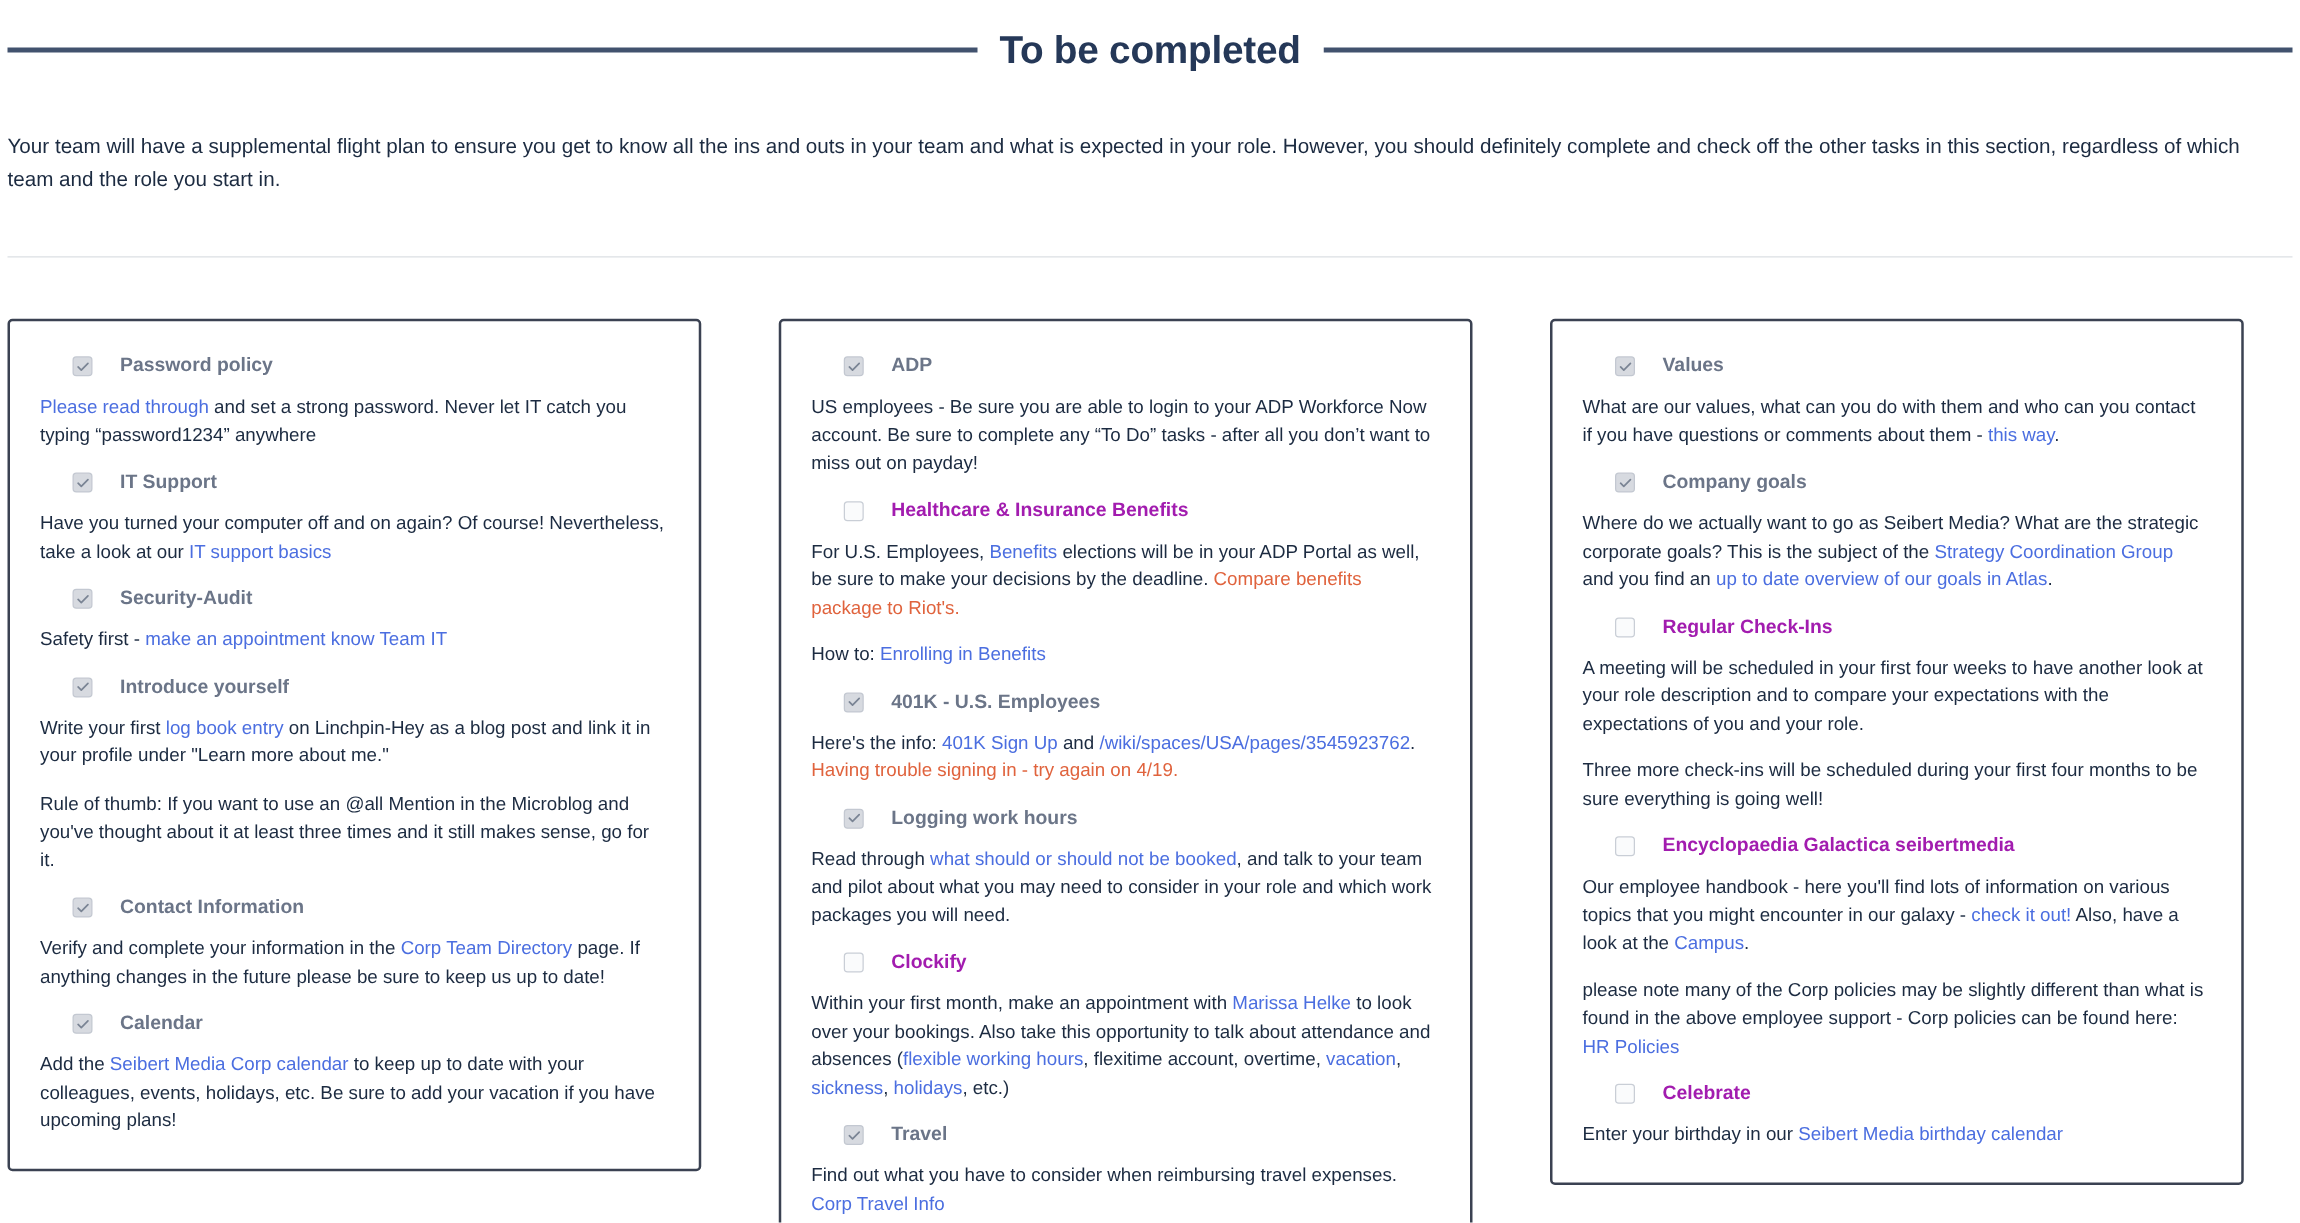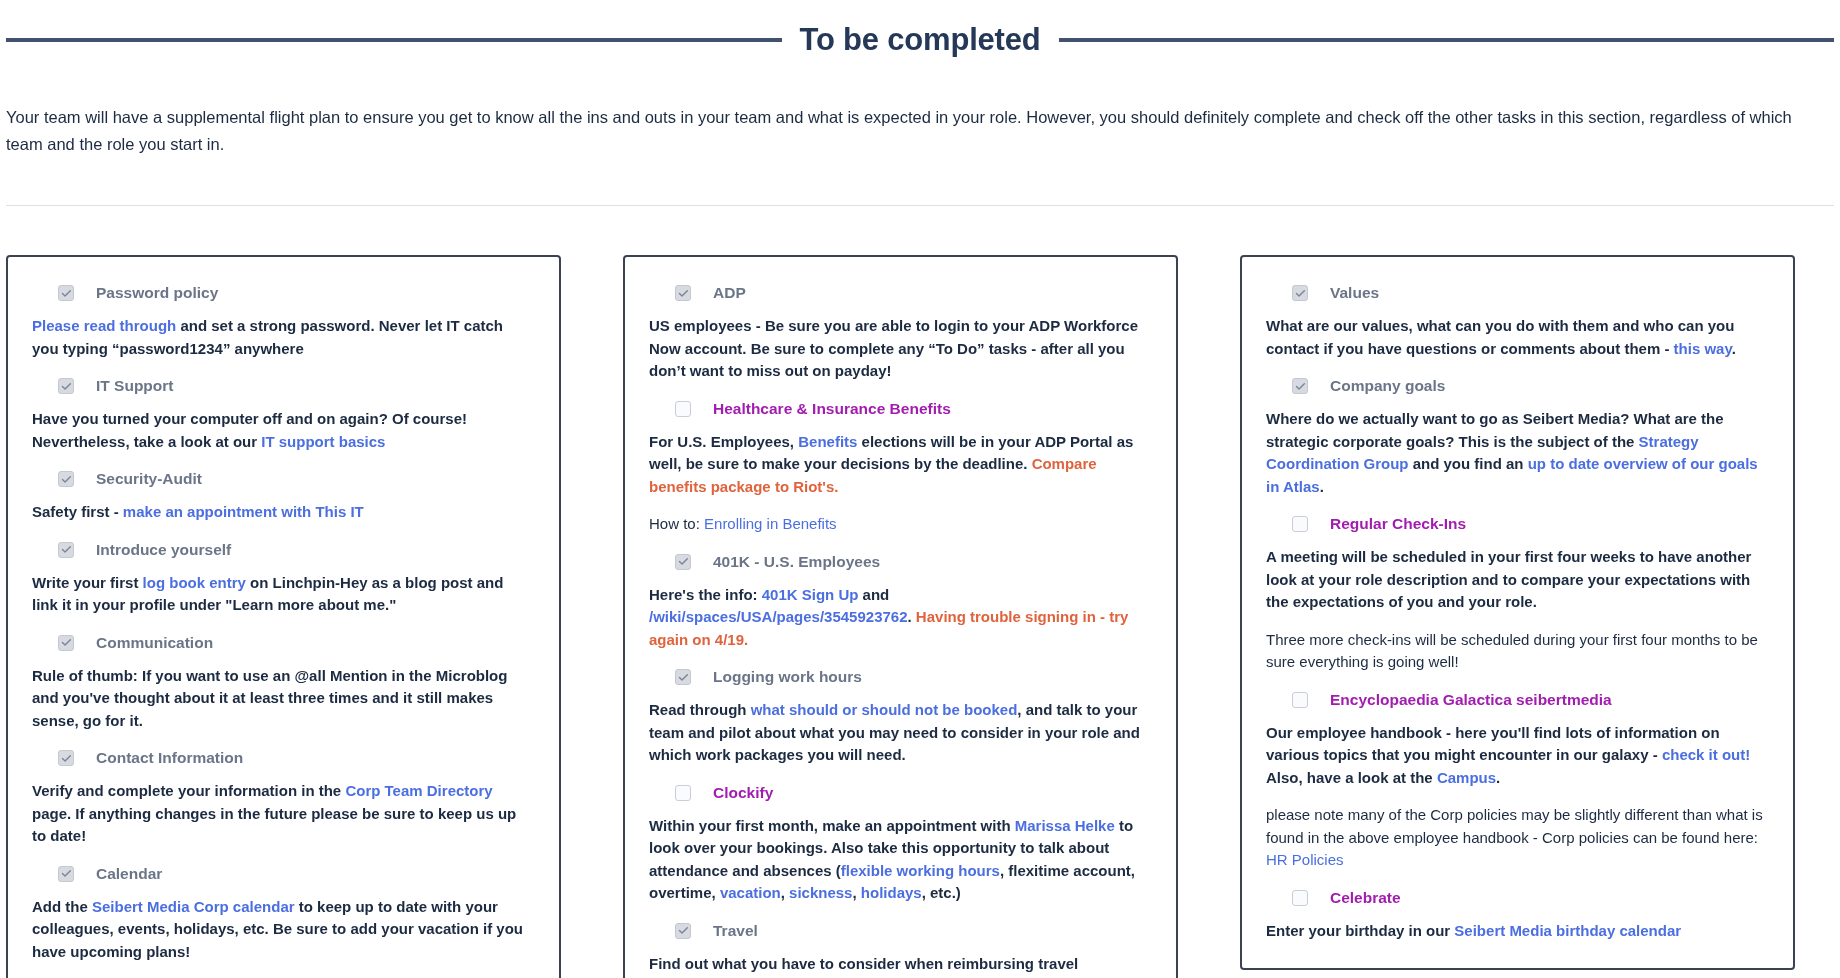--- a/index.html
+++ b/index.html
@@ -125,21 +125,20 @@
     font-size: 15px;
     line-height: 22.5px;
     color: #1c2b41;
     margin: 0 0 0 0;
   }
   .task-body + .task-body {
     margin-top: 15px;
   }
   .task-block .task-body:first-of-type {
     margin-top: 0;
-    font-weight: bold;
   }
 
   a.lnk {
     color: #4b6ee0;
     text-decoration: none;
     cursor: pointer;
   }
   a.lnk.warn {
     color: #e0633d;
   }
@@ -185,42 +184,34 @@
         </div>
         <div class="task-block">
           <div class="task-head">
             <span class="checkbox checked">
               <svg width="11" height="11" viewBox="0 0 12 12" aria-hidden="true">
                 <path d="M1.6 6.1 L4.4 8.8 L10.2 2.9" fill="none" stroke="#7a8494" stroke-width="1.5" stroke-linecap="round" stroke-linejoin="round"></path>
               </svg>
             </span>
             <span class="task-title done">Security-Audit</span>
           </div>
-          <p class="task-body"><span>Safety first - </span><a class="lnk" href="#">make an appointment with This IT</a></p>
+          <p class="task-body"><span>Safety first - </span><a class="lnk" href="#">make an appointment know Team IT</a></p>
         </div>
         <div class="task-block">
           <div class="task-head">
             <span class="checkbox checked">
               <svg width="11" height="11" viewBox="0 0 12 12" aria-hidden="true">
                 <path d="M1.6 6.1 L4.4 8.8 L10.2 2.9" fill="none" stroke="#7a8494" stroke-width="1.5" stroke-linecap="round" stroke-linejoin="round"></path>
               </svg>
             </span>
             <span class="task-title done">Introduce yourself</span>
           </div>
           <p class="task-body"><span>Write your first </span><a class="lnk" href="#">log book entry</a><span> on Linchpin-Hey as a blog post and link it in your profile under "Learn more about me."</span></p>
         </div>
         <div class="task-block">
-          <div class="task-head">
-            <span class="checkbox checked">
-              <svg width="11" height="11" viewBox="0 0 12 12" aria-hidden="true">
-                <path d="M1.6 6.1 L4.4 8.8 L10.2 2.9" fill="none" stroke="#7a8494" stroke-width="1.5" stroke-linecap="round" stroke-linejoin="round"></path>
-              </svg>
-            </span>
-            <span class="task-title done">Communication</span>
-          </div>
           <p class="task-body"><span>Rule of thumb: If you want to use an @all Mention in the Microblog and you've thought about it at least three times and it still makes sense, go for it.</span></p>
         </div>
         <div class="task-block">
           <div class="task-head">
             <span class="checkbox checked">
               <svg width="11" height="11" viewBox="0 0 12 12" aria-hidden="true">
                 <path d="M1.6 6.1 L4.4 8.8 L10.2 2.9" fill="none" stroke="#7a8494" stroke-width="1.5" stroke-linecap="round" stroke-linejoin="round"></path>
               </svg>
             </span>
             <span class="task-title done">Contact Information</span>
@@ -330,21 +321,21 @@
           </div>
           <p class="task-body"><span>A meeting will be scheduled in your first four weeks to have another look at your role description and to compare your expectations with the expectations of you and your role.</span></p>
           <p class="task-body"><span>Three more check-ins will be scheduled during your first four months to be sure everything is going well!</span></p>
         </div>
         <div class="task-block">
           <div class="task-head">
             <span class="checkbox unchecked"></span>
             <span class="task-title todo">Encyclopaedia Galactica seibertmedia</span>
           </div>
           <p class="task-body"><span>Our employee handbook - here you'll find lots of information on various topics that you might encounter in our galaxy - </span><a class="lnk" href="#">check it out!</a><span> Also, have a look at the </span><a class="lnk" href="#">Campus</a><span>.</span></p>
-          <p class="task-body"><span>please note many of the Corp policies may be slightly different than what is found in the above employee handbook - Corp policies can be found here: </span><a class="lnk" href="#">HR Policies</a></p>
+          <p class="task-body"><span>please note many of the Corp policies may be slightly different than what is found in the above employee support - Corp policies can be found here: </span><a class="lnk" href="#">HR Policies</a></p>
         </div>
         <div class="task-block">
           <div class="task-head">
             <span class="checkbox unchecked"></span>
             <span class="task-title todo">Celebrate</span>
           </div>
           <p class="task-body"><span>Enter your birthday in our </span><a class="lnk" href="#">Seibert Media birthday calendar</a></p>
         </div>
       </div>
     </div>

